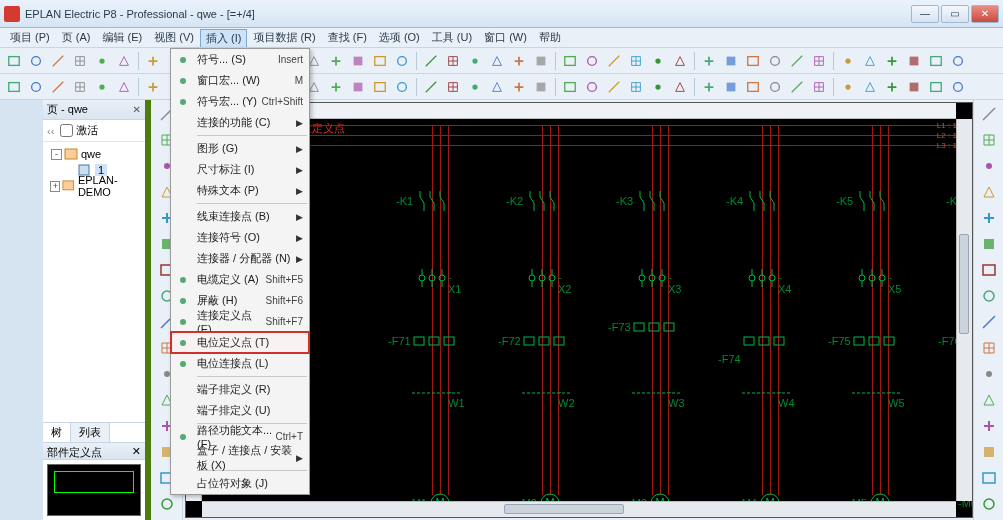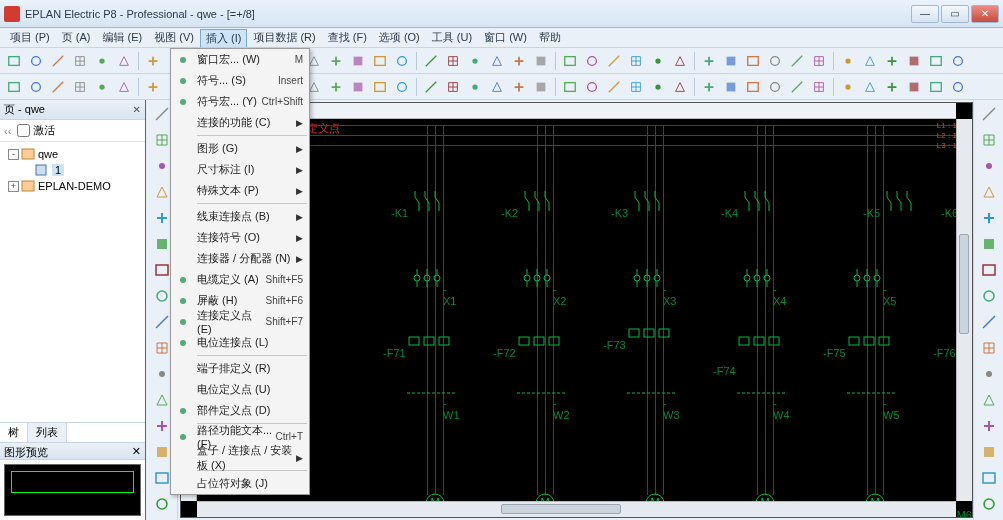--- a/index.html
+++ b/index.html
@@ -21,21 +21,21 @@
 
 .toolbar { height:26px; background:#eaf0f7; display:flex; align-items:center; padding:0 3px; border-bottom:1px solid #c7d5e4; }
 .tbtn { width:20px; height:20px; margin:0 1px; border:1px solid transparent; border-radius:2px; display:flex; align-items:center; justify-content:center; }
 .tbtn svg { width:14px; height:14px; }
 .tsep { width:1px; height:18px; background:#b9c9da; margin:0 3px; }
 
 
 .body { display:flex; height:calc(520px - 28px - 20px - 26px - 26px); }
 
 
-.leftpanel { width:146px; background:#fff; border-right:1px solid #4d7c0f; display:flex; flex-direction:column; }
+.leftpanel { width:108px; background:#fff; border-right:6px solid #4d7c0f; display:flex; flex-direction:column;margin-left:43px; }
 .lp-title { height:20px; background:linear-gradient(#eaf0f7,#d9e5f1); border-bottom:1px solid #c7d5e4; display:flex; align-items:center; padding:0 4px; }
 .lp-title .x { margin-left:auto; font-size:10px; color:#555; }
 .lp-bar { height:22px; border-bottom:1px solid #e0e6ed; display:flex; align-items:center; padding:0 4px; }
 .tree { flex:0 0 auto; padding:4px 2px; height:280px; overflow:auto; }
 .tree-row { display:flex; align-items:center; height:16px; }
 .tree-indent { display:inline-block; }
 .tree-exp { width:11px; height:11px; border:1px solid #8a8a8a; font-size:9px; line-height:9px; text-align:center; margin-right:2px; color:#444; }
 .tree-icon { width:14px; height:12px; margin-right:3px; }
 .lp-tabs { height:20px; border-top:1px solid #c7d5e4; display:flex; }
 .lp-tab { padding:2px 8px; border-right:1px solid #c7d5e4; background:#eaf0f7; }
@@ -65,33 +65,33 @@
 .ruler-v { width:16px; background:#eef2f7; border-right:1px solid #bbb; position:absolute; top:16px; bottom:16px; left:0; }
 .drawing { position:absolute; left:16px; top:16px; right:0; bottom:16px; }
 .hscroll { position:absolute; bottom:0; left:16px; right:16px; height:16px; background:#e6e9ee; border-top:1px solid #bbb; }
 .vscroll { position:absolute; right:0; top:16px; bottom:16px; width:16px; background:#e6e9ee; border-left:1px solid #bbb; }
 .thumb { background:#cbd3dd; border:1px solid #9aa6b3; border-radius:2px; }
 
 .callout { position:absolute; left:27px; top:1px; width:52px; height:18px; border:2px solid #e03028; border-radius:12px; }
 
 
 .stamp { position:absolute; color:#063; font-size:8px; }
-.stamp .lbl { color:#083;margin-top:12px; }
+.stamp .lbl { color:#083; }
 .redline { position:absolute; background:#a01818; }
 .phaselbl { position:absolute; color:#c05030; font-size:8px; }
 
 
 .rstrip { width:30px; background:#eaf0f7; border-left:1px solid #c7d5e4; display:flex; flex-direction:column; align-items:center; padding-top:3px; gap:4px; }
 </style>
 </head>
 <body>
 
 <div class="titlebar">
   <div class="appicon"></div>
-  <div class="title">EPLAN Electric P8 - Professional - qwe - [=+/8]</div>
+  <div class="title">EPLAN Electric P8 - Professional - qwe - [=+/4]</div>
   <div class="winbtns">
     <div class="winbtn">—</div>
     <div class="winbtn">▭</div>
     <div class="winbtn close">✕</div>
   </div>
 </div>
 
 <div class="menubar" id="menubar">
     <div class="menuitem">项目 (P)</div>
     <div class="menuitem">页 (A)</div>
@@ -580,21 +580,21 @@
               <rect x="1" y="1" width="12" height="10" fill="#fc9" stroke="#b83"></rect>
             </svg></span>
           <span>EPLAN-DEMO</span>
         </div>
       </div>
     <div class="lp-tabs">
       <div class="lp-tab active">树</div>
       <div class="lp-tab">列表</div>
     </div>
     <div class="preview-title">
-      <span>图形预览</span>
+      <span>部件定义点</span>
       <span class="x" style="margin-left:auto">✕</span>
     </div>
     <div class="preview">
       <div class="rect"></div>
     </div>
   </div>
 
   <div class="vstrip" id="vstrip">
       <div class="vbtn">
         <svg viewBox="0 0 16 16">
@@ -763,21 +763,21 @@
               </g>
             </svg><div class="lbl" style="position:absolute;left:-18px;top:4px">-K3</div></div>
           <div class="stamp" style="left: 434px; top: 150px;"><svg width="40" height="18">
               <g stroke="#0b4" fill="none">
                 <circle cx="6" cy="9" r="3"></circle>
                 <circle cx="16" cy="9" r="3"></circle>
                 <circle cx="26" cy="9" r="3"></circle>
                 <path d="M6 0v6 M16 0v6 M26 0v6 M6 12v6 M16 12v6 M26 12v6"></path>
               </g>
             </svg><div class="lbl" style="position:absolute;left:32px;top:2px">-X3</div></div>
-          <div class="stamp" style="left: 430px; top: 206px;"><svg width="48" height="16">
+          <div class="stamp" style="left: 430px; top: 200px;"><svg width="48" height="16">
               <g stroke="#0b4" fill="none">
                 <rect x="2" y="4" width="10" height="8"></rect>
                 <rect x="17" y="4" width="10" height="8"></rect>
                 <rect x="32" y="4" width="10" height="8"></rect>
               </g>
             </svg><div class="lbl" style="position:absolute;left:-24px;top:2px">-F73</div></div>
           <div class="stamp" style="left: 430px; top: 268px;"><svg width="50" height="12">
               <path d="M0 6 h50" stroke="#0b4" stroke-dasharray="3 2"></path>
             </svg><div class="lbl" style="position:absolute;left:36px;top:-2px">-W3</div></div>
           <div class="stamp" style="left: 446px; top: 372px;"><svg width="24" height="24">
@@ -810,21 +810,21 @@
           <div class="stamp" style="left: 540px; top: 268px;"><svg width="50" height="12">
               <path d="M0 6 h50" stroke="#0b4" stroke-dasharray="3 2"></path>
             </svg><div class="lbl" style="position:absolute;left:36px;top:-2px">-W4</div></div>
           <div class="stamp" style="left: 556px; top: 372px;"><svg width="24" height="24">
               <circle cx="12" cy="12" r="9" stroke="#0b4" fill="none"></circle>
               <text x="12" y="15" text-anchor="middle" font-size="8" fill="#0b4">M</text>
             </svg><div class="lbl" style="position:absolute;left:-20px;top:6px">-M4</div></div>
           <div class="redline" style="left: 670px; top: 6px; width: 1px; height: 370px;"></div>
           <div class="redline" style="left: 678px; top: 6px; width: 1px; height: 370px;"></div>
           <div class="redline" style="left: 686px; top: 6px; width: 1px; height: 370px;"></div>
-          <div class="stamp" style="left: 684px; top: 72px;"><svg width="42" height="20">
+          <div class="stamp" style="left: 652px; top: 72px;"><svg width="42" height="20">
               <g stroke="#0b4" stroke-width="1" fill="none">
                 <path d="M6 0v6 l4 6 v8 M16 0v6 l4 6 v8 M26 0v6 l4 6 v8"></path>
               </g>
             </svg><div class="lbl" style="position:absolute;left:-18px;top:4px">-K5</div></div>
           <div class="stamp" style="left: 654px; top: 150px;"><svg width="40" height="18">
               <g stroke="#0b4" fill="none">
                 <circle cx="6" cy="9" r="3"></circle>
                 <circle cx="16" cy="9" r="3"></circle>
                 <circle cx="26" cy="9" r="3"></circle>
                 <path d="M6 0v6 M16 0v6 M26 0v6 M6 12v6 M16 12v6 M26 12v6"></path>
@@ -965,31 +965,31 @@
   </div>
 </div>
 
 <div class="dropdown" id="dropdown">
     <div class="dd-item">
       <span class="ico">
         <svg viewBox="0 0 16 16">
           <circle cx="8" cy="8" r="3" fill="#5a7"></circle>
         </svg>
       </span>
+      <span>符号... (S)</span>
+      <span class="sc">Insert</span>
+    </div>
+    <div class="dd-item">
+      <span class="ico">
+        <svg viewBox="0 0 16 16">
+          <circle cx="8" cy="8" r="3" fill="#5a7"></circle>
+        </svg>
+      </span>
       <span>窗口宏... (W)</span>
       <span class="sc">M</span>
-    </div>
-    <div class="dd-item">
-      <span class="ico">
-        <svg viewBox="0 0 16 16">
-          <circle cx="8" cy="8" r="3" fill="#5a7"></circle>
-        </svg>
-      </span>
-      <span>符号... (S)</span>
-      <span class="sc">Insert</span>
     </div>
     <div class="dd-item">
       <span class="ico">
         <svg viewBox="0 0 16 16">
           <circle cx="8" cy="8" r="3" fill="#5a7"></circle>
         </svg>
       </span>
       <span>符号宏... (Y)</span>
       <span class="sc">Ctrl+Shift</span>
     </div>
@@ -1043,42 +1043,42 @@
     </div>
     <div class="dd-item">
       <span class="ico">
         <svg viewBox="0 0 16 16">
           <circle cx="8" cy="8" r="3" fill="#5a7"></circle>
         </svg>
       </span>
       <span>连接定义点 (E)</span>
       <span class="sc">Shift+F7</span>
     </div>
+    <div class="dd-item highlight">
+      <span class="ico">
+        <svg viewBox="0 0 16 16">
+          <circle cx="8" cy="8" r="3" fill="#5a7"></circle>
+        </svg>
+      </span>
+      <span>电位定义点 (T)</span>
+    </div>
     <div class="dd-item">
       <span class="ico">
         <svg viewBox="0 0 16 16">
           <circle cx="8" cy="8" r="3" fill="#5a7"></circle>
         </svg>
       </span>
       <span>电位连接点 (L)</span>
     </div>
     <div class="dd-sep"></div>
     <div class="dd-item">
       <span>端子排定义 (R)</span>
     </div>
     <div class="dd-item">
-      <span>电位定义点 (U)</span>
-    </div>
-    <div class="dd-item">
-      <span class="ico">
-        <svg viewBox="0 0 16 16">
-          <circle cx="8" cy="8" r="3" fill="#5a7"></circle>
-        </svg>
-      </span>
-      <span>部件定义点 (D)</span>
+      <span>端子排定义 (U)</span>
     </div>
     <div class="dd-sep"></div>
     <div class="dd-item">
       <span class="ico">
         <svg viewBox="0 0 16 16">
           <circle cx="8" cy="8" r="3" fill="#5a7"></circle>
         </svg>
       </span>
       <span>路径功能文本... (F)</span>
       <span class="sc">Ctrl+T</span>

